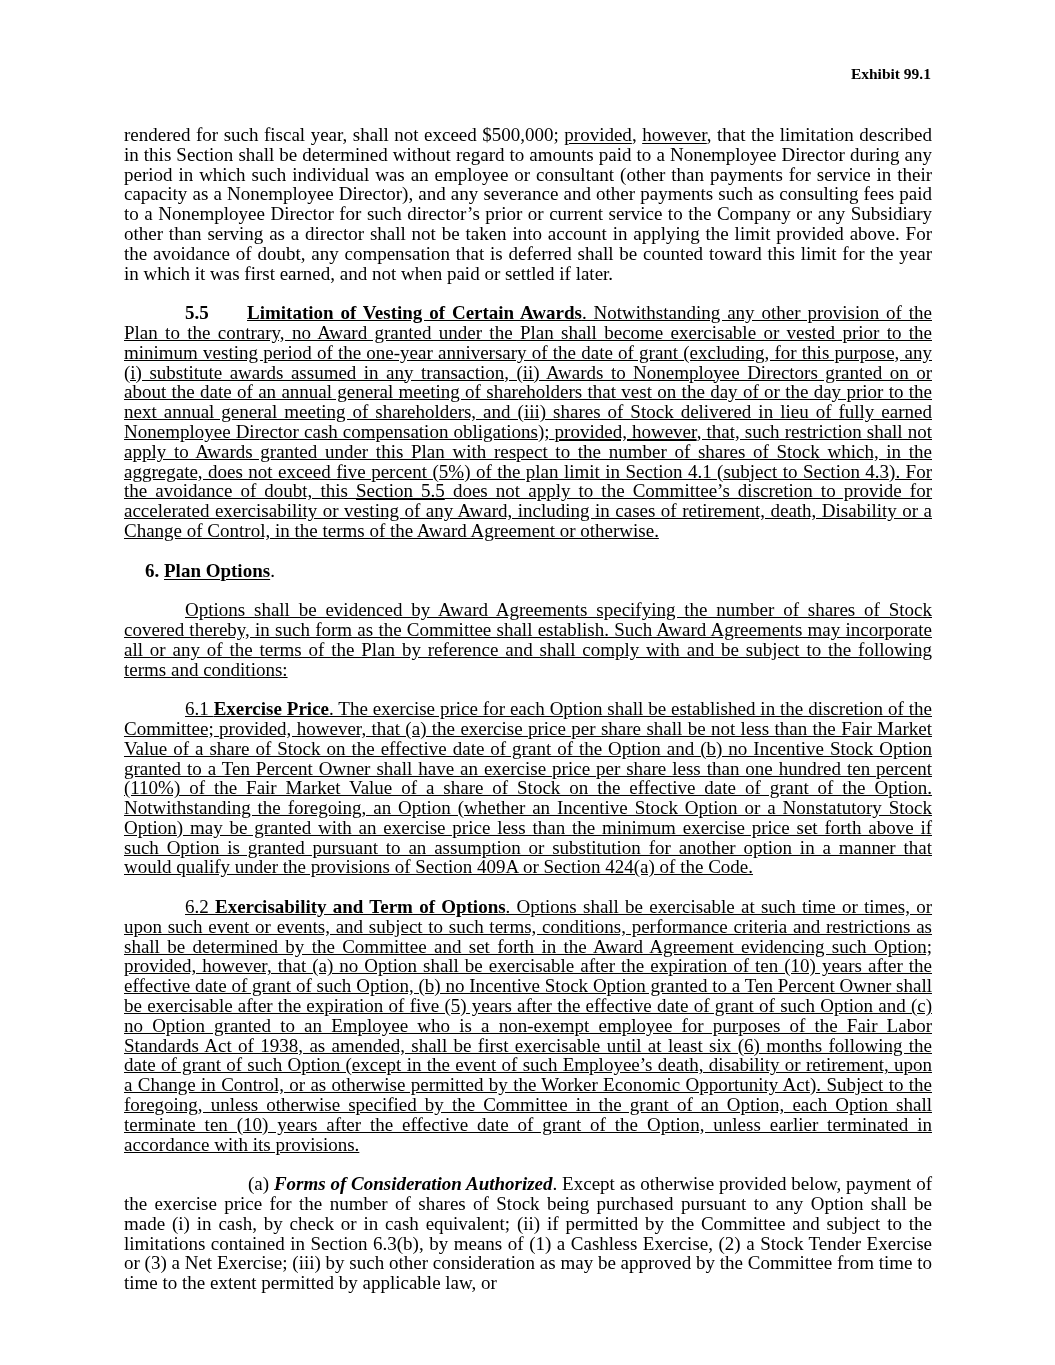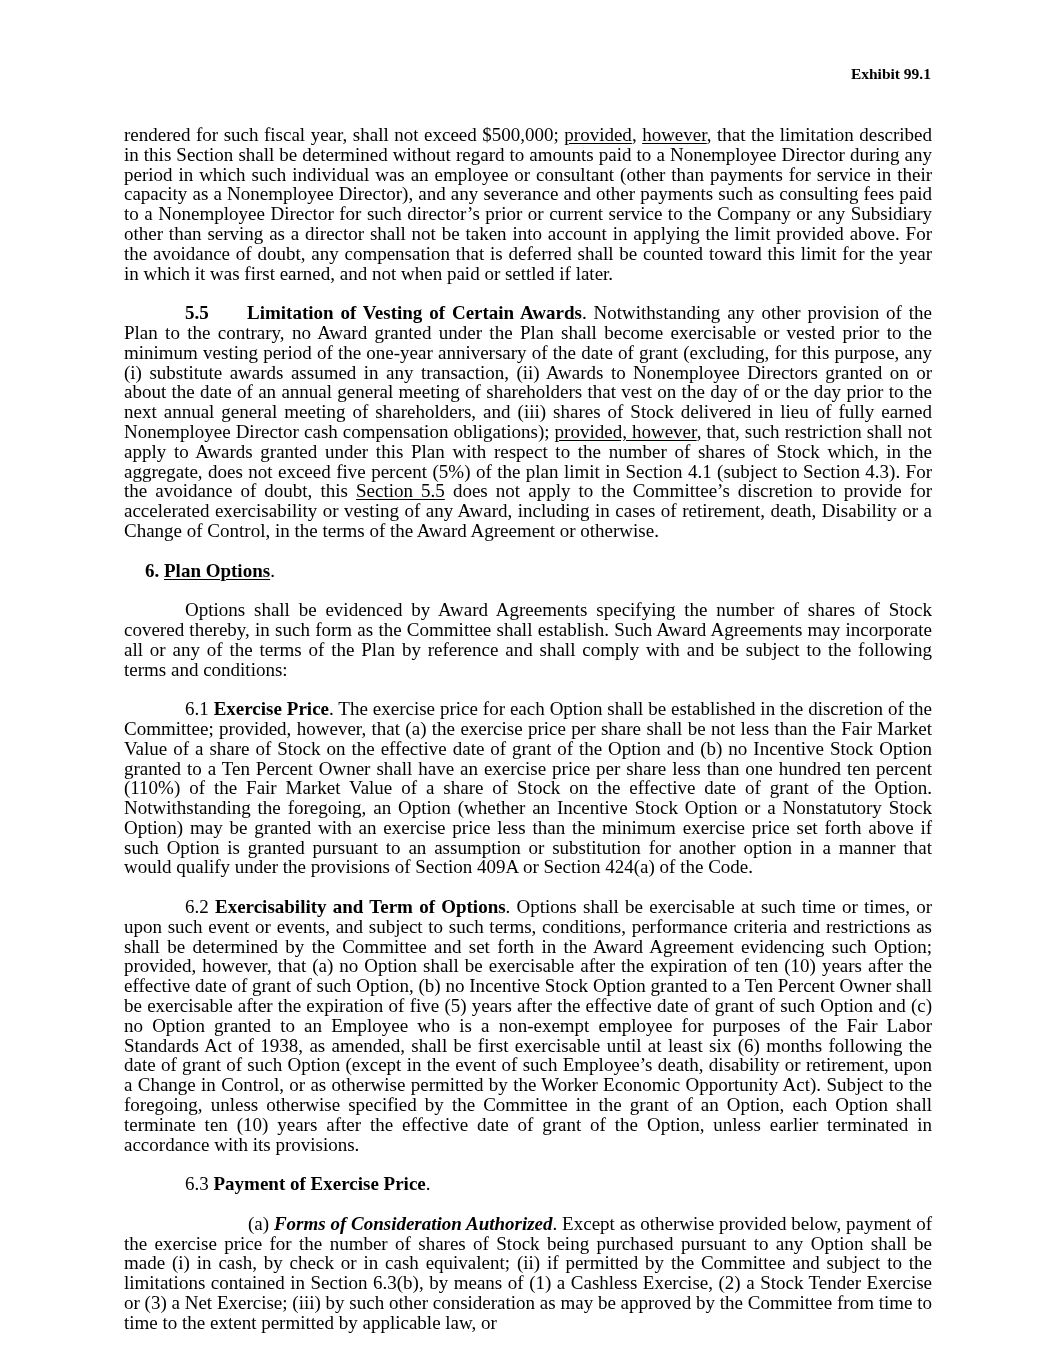--- a/index.html
+++ b/index.html
@@ -38,20 +38,21 @@
       font-size: 19px;
       line-height: 19.8px;
     }
     .body-text p {
       margin: 0 0 19.8px 0;
       text-align: justify;
       text-justify: inter-word;
     }
     .indent {
       text-indent: 61px;
+      text-decoration: underline;
     }
     .indent-deep {
       text-indent: 124px;
     }
     .heading-6 {
       padding-left: 21px;
     }
     .u { text-decoration: underline; text-underline-offset: 2px; }
     .b { font-weight: bold; }
     .bi { font-weight: bold; font-style: italic; }
@@ -76,18 +77,17 @@
     <p class="indent"><span class="sec-num">5.5</span><span class="b">Limitation of Vesting of Certain Awards</span><span>. Notwithstanding any other provision of the Plan to the contrary, no Award granted under the Plan shall become exercisable or vested prior to the minimum vesting period of the one-year anniversary of the date of grant (excluding, for this purpose, any (i) substitute awards assumed in any transaction, (ii) Awards to Nonemployee Directors granted on or about the date of an annual general meeting of shareholders that vest on the day of or the day prior to the next annual general meeting of shareholders, and (iii) shares of Stock delivered in lieu of fully earned Nonemployee Director cash compensation obligations); </span><span class="u">provided, however</span><span>, that, such restriction shall not apply to Awards granted under this Plan with respect to the number of shares of Stock which, in the aggregate, does not exceed five percent (5%) of the plan limit in Section 4.1 (subject to Section 4.3). For the avoidance of doubt, this </span><span class="u">Section 5.5</span><span> does not apply to the Committee’s discretion to provide for accelerated exercisability or vesting of any Award, including in cases of retirement, death, Disability or a Change of Control, in the terms of the Award Agreement or otherwise.</span></p>
 
     <p class="heading-6"><span class="b">6. </span><span class="b u">Plan Options</span><span>.</span></p>
 
     <p class="indent">Options shall be evidenced by Award Agreements specifying the number of shares of Stock covered thereby, in such form as the Committee shall establish. Such Award Agreements may incorporate all or any of the terms of the Plan by reference and shall comply with and be subject to the following terms and conditions:</p>
 
     <p class="indent"><span>6.1 </span><span class="b">Exercise Price</span><span>. The exercise price for each Option shall be established in the discretion of the Committee; provided, however, that (a) the exercise price per share shall be not less than the Fair Market Value of a share of Stock on the effective date of grant of the Option and (b) no Incentive Stock Option granted to a Ten Percent Owner shall have an exercise price per share less than one hundred ten percent (110%) of the Fair Market Value of a share of Stock on the effective date of grant of the Option. Notwithstanding the foregoing, an Option (whether an Incentive Stock Option or a Nonstatutory Stock Option) may be granted with an exercise price less than the minimum exercise price set forth above if such Option is granted pursuant to an assumption or substitution for another option in a manner that would qualify under the provisions of Section 409A or Section 424(a) of the Code.</span></p>
 
     <p class="indent"><span>6.2 </span><span class="b">Exercisability and Term of Options</span><span>. Options shall be exercisable at such time or times, or upon such event or events, and subject to such terms, conditions, performance criteria and restrictions as shall be determined by the Committee and set forth in the Award Agreement evidencing such Option; provided, however, that (a) no Option shall be exercisable after the expiration of ten (10) years after the effective date of grant of such Option, (b) no Incentive Stock Option granted to a Ten Percent Owner shall be exercisable after the expiration of five (5) years after the effective date of grant of such Option and (c) no Option granted to an Employee who is a non-exempt employee for purposes of the Fair Labor Standards Act of 1938, as amended, shall be first exercisable until at least six (6) months following the date of grant of such Option (except in the event of such Employee’s death, disability or retirement, upon a Change in Control, or as otherwise permitted by the Worker Economic Opportunity Act). Subject to the foregoing, unless otherwise specified by the Committee in the grant of an Option, each Option shall terminate ten (10) years after the effective date of grant of the Option, unless earlier terminated in accordance with its provisions.</span></p>
 
-    <p class="indent"><span>6.3 </span><span class="b">Payment of Exercise Price</span><span>.</span></p>
 
     <p class="indent-deep"><span>(a) </span><span class="bi">Forms of Consideration Authorized</span><span>. Except as otherwise provided below, payment of the exercise price for the number of shares of Stock being purchased pursuant to any Option shall be made (i) in cash, by check or in cash equivalent; (ii) if permitted by the Committee and subject to the limitations contained in Section 6.3(b), by means of (1) a Cashless Exercise, (2) a Stock Tender Exercise or (3) a Net Exercise; (iii) by such other consideration as may be approved by the Committee from time to time to the extent permitted by applicable law, or</span></p>
 
   </div>
 </div>
 
 </body></html>

